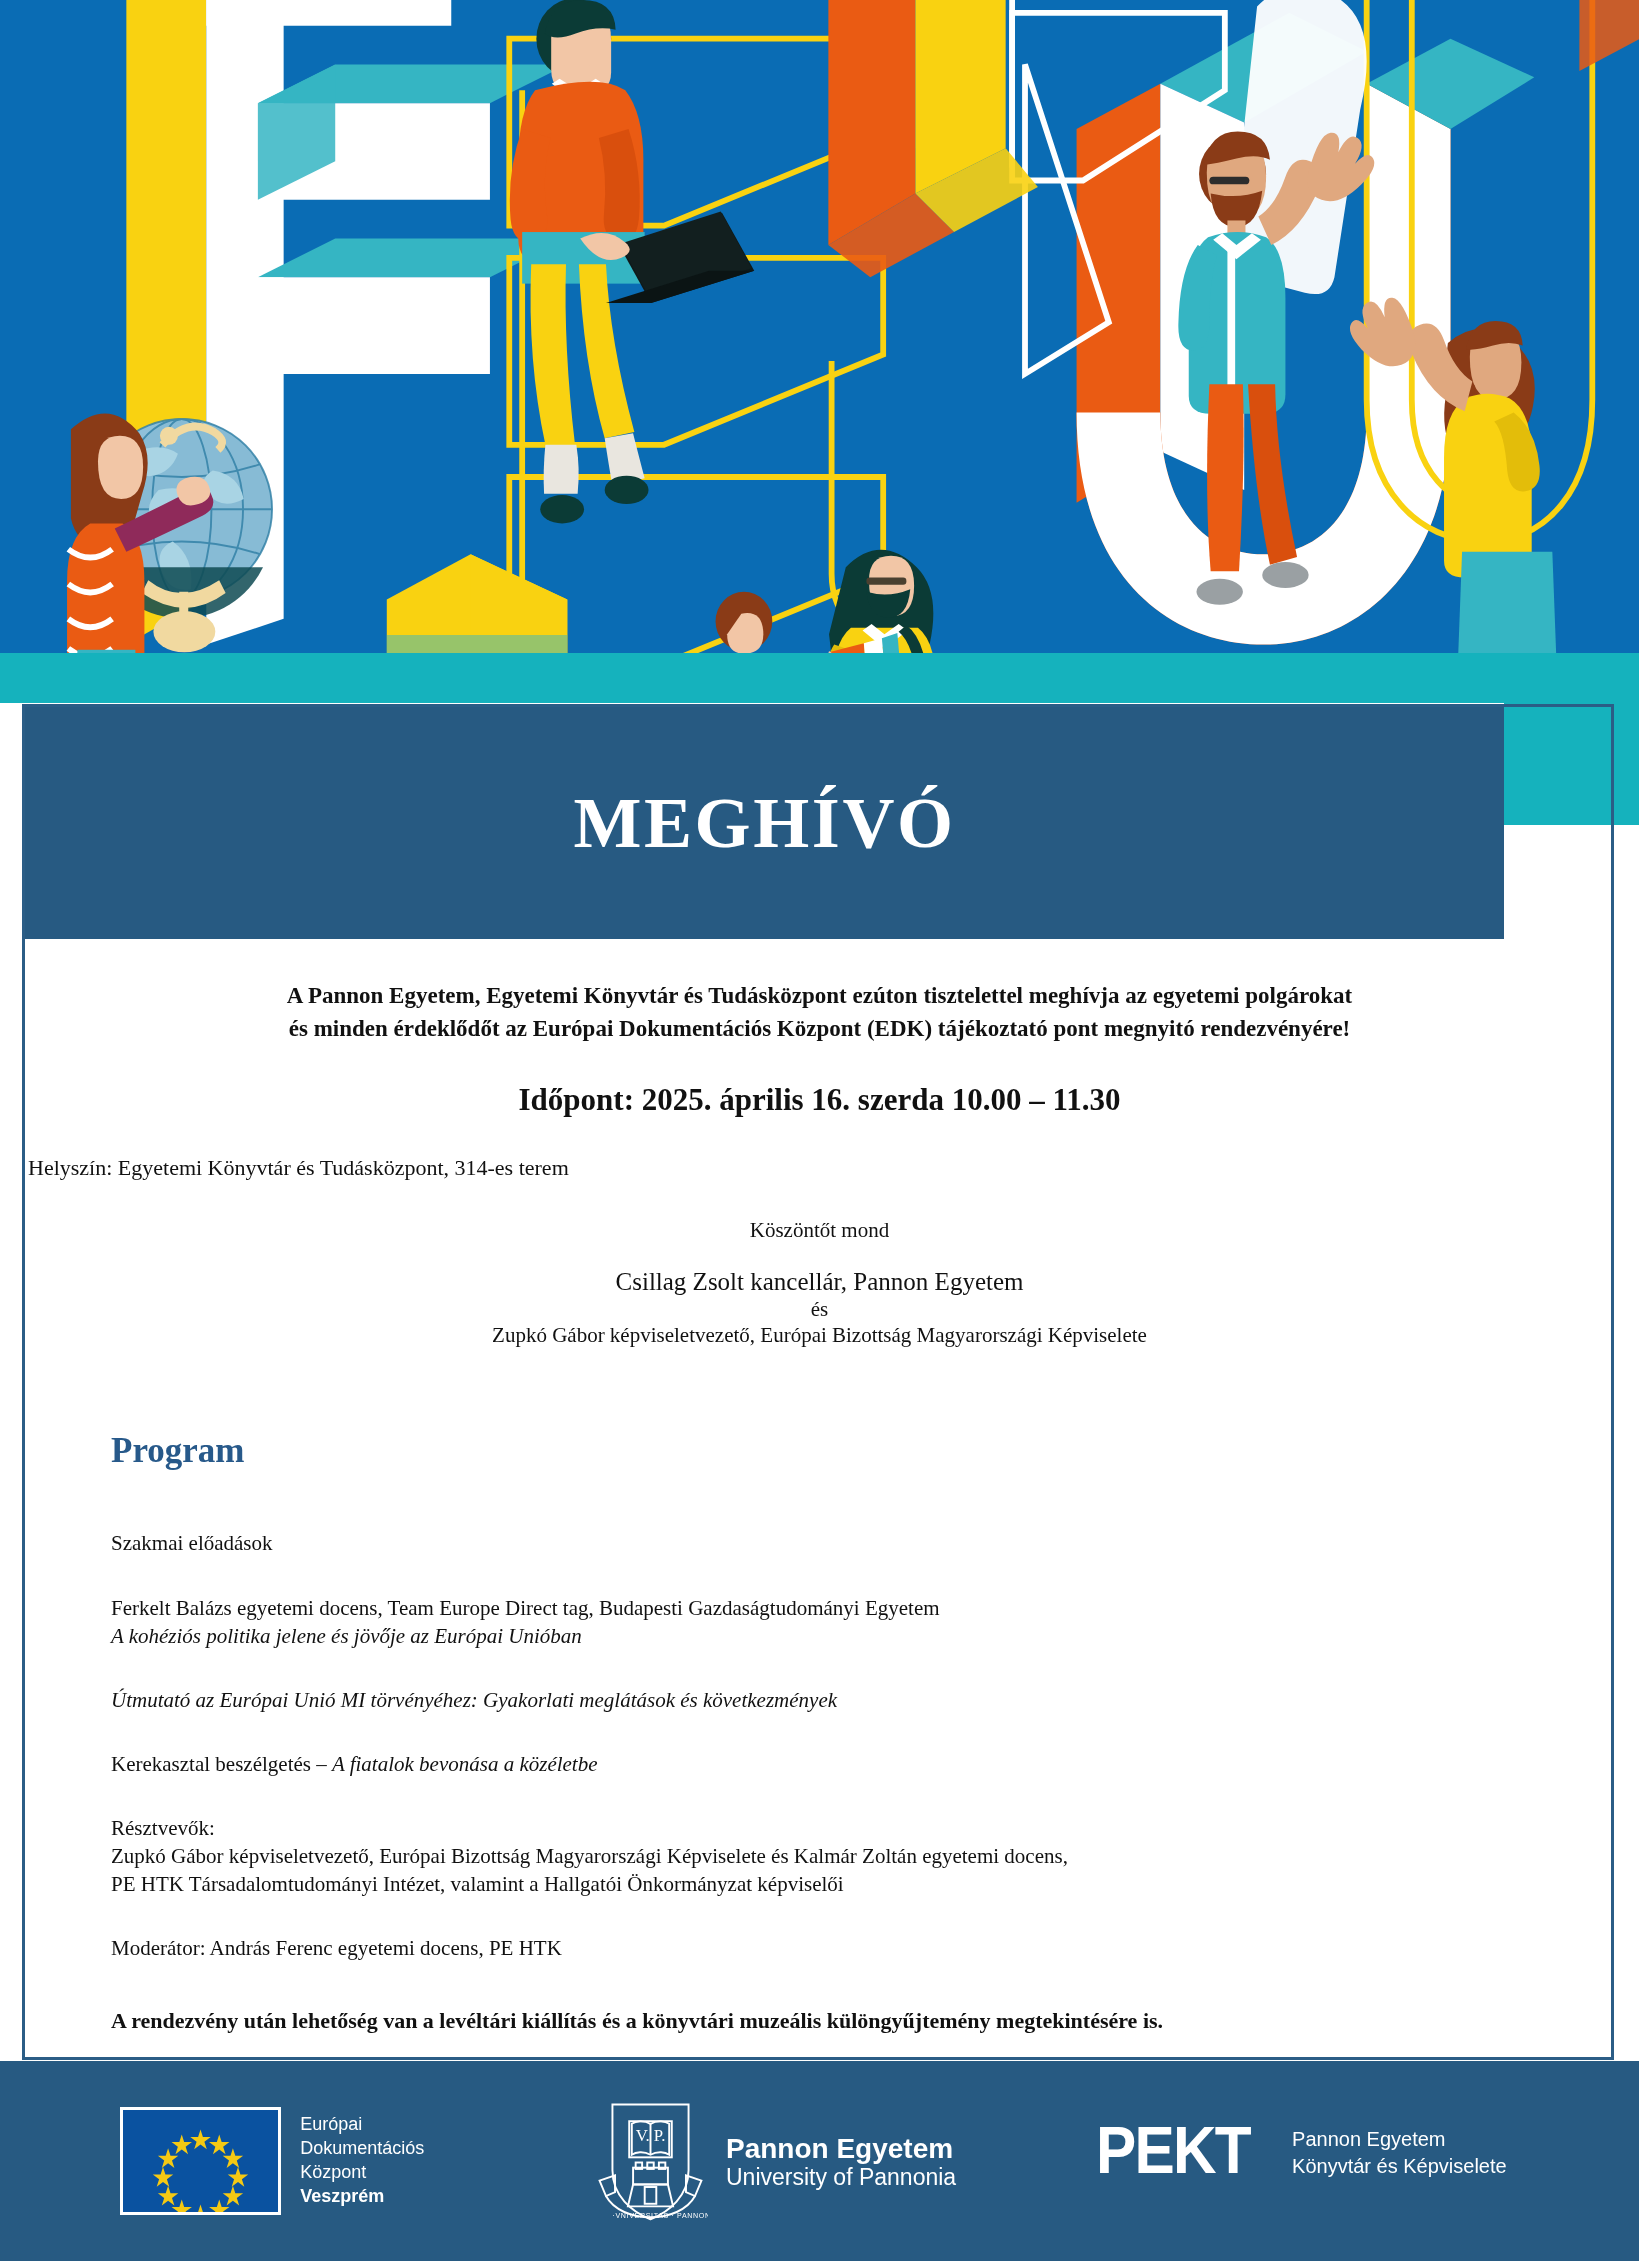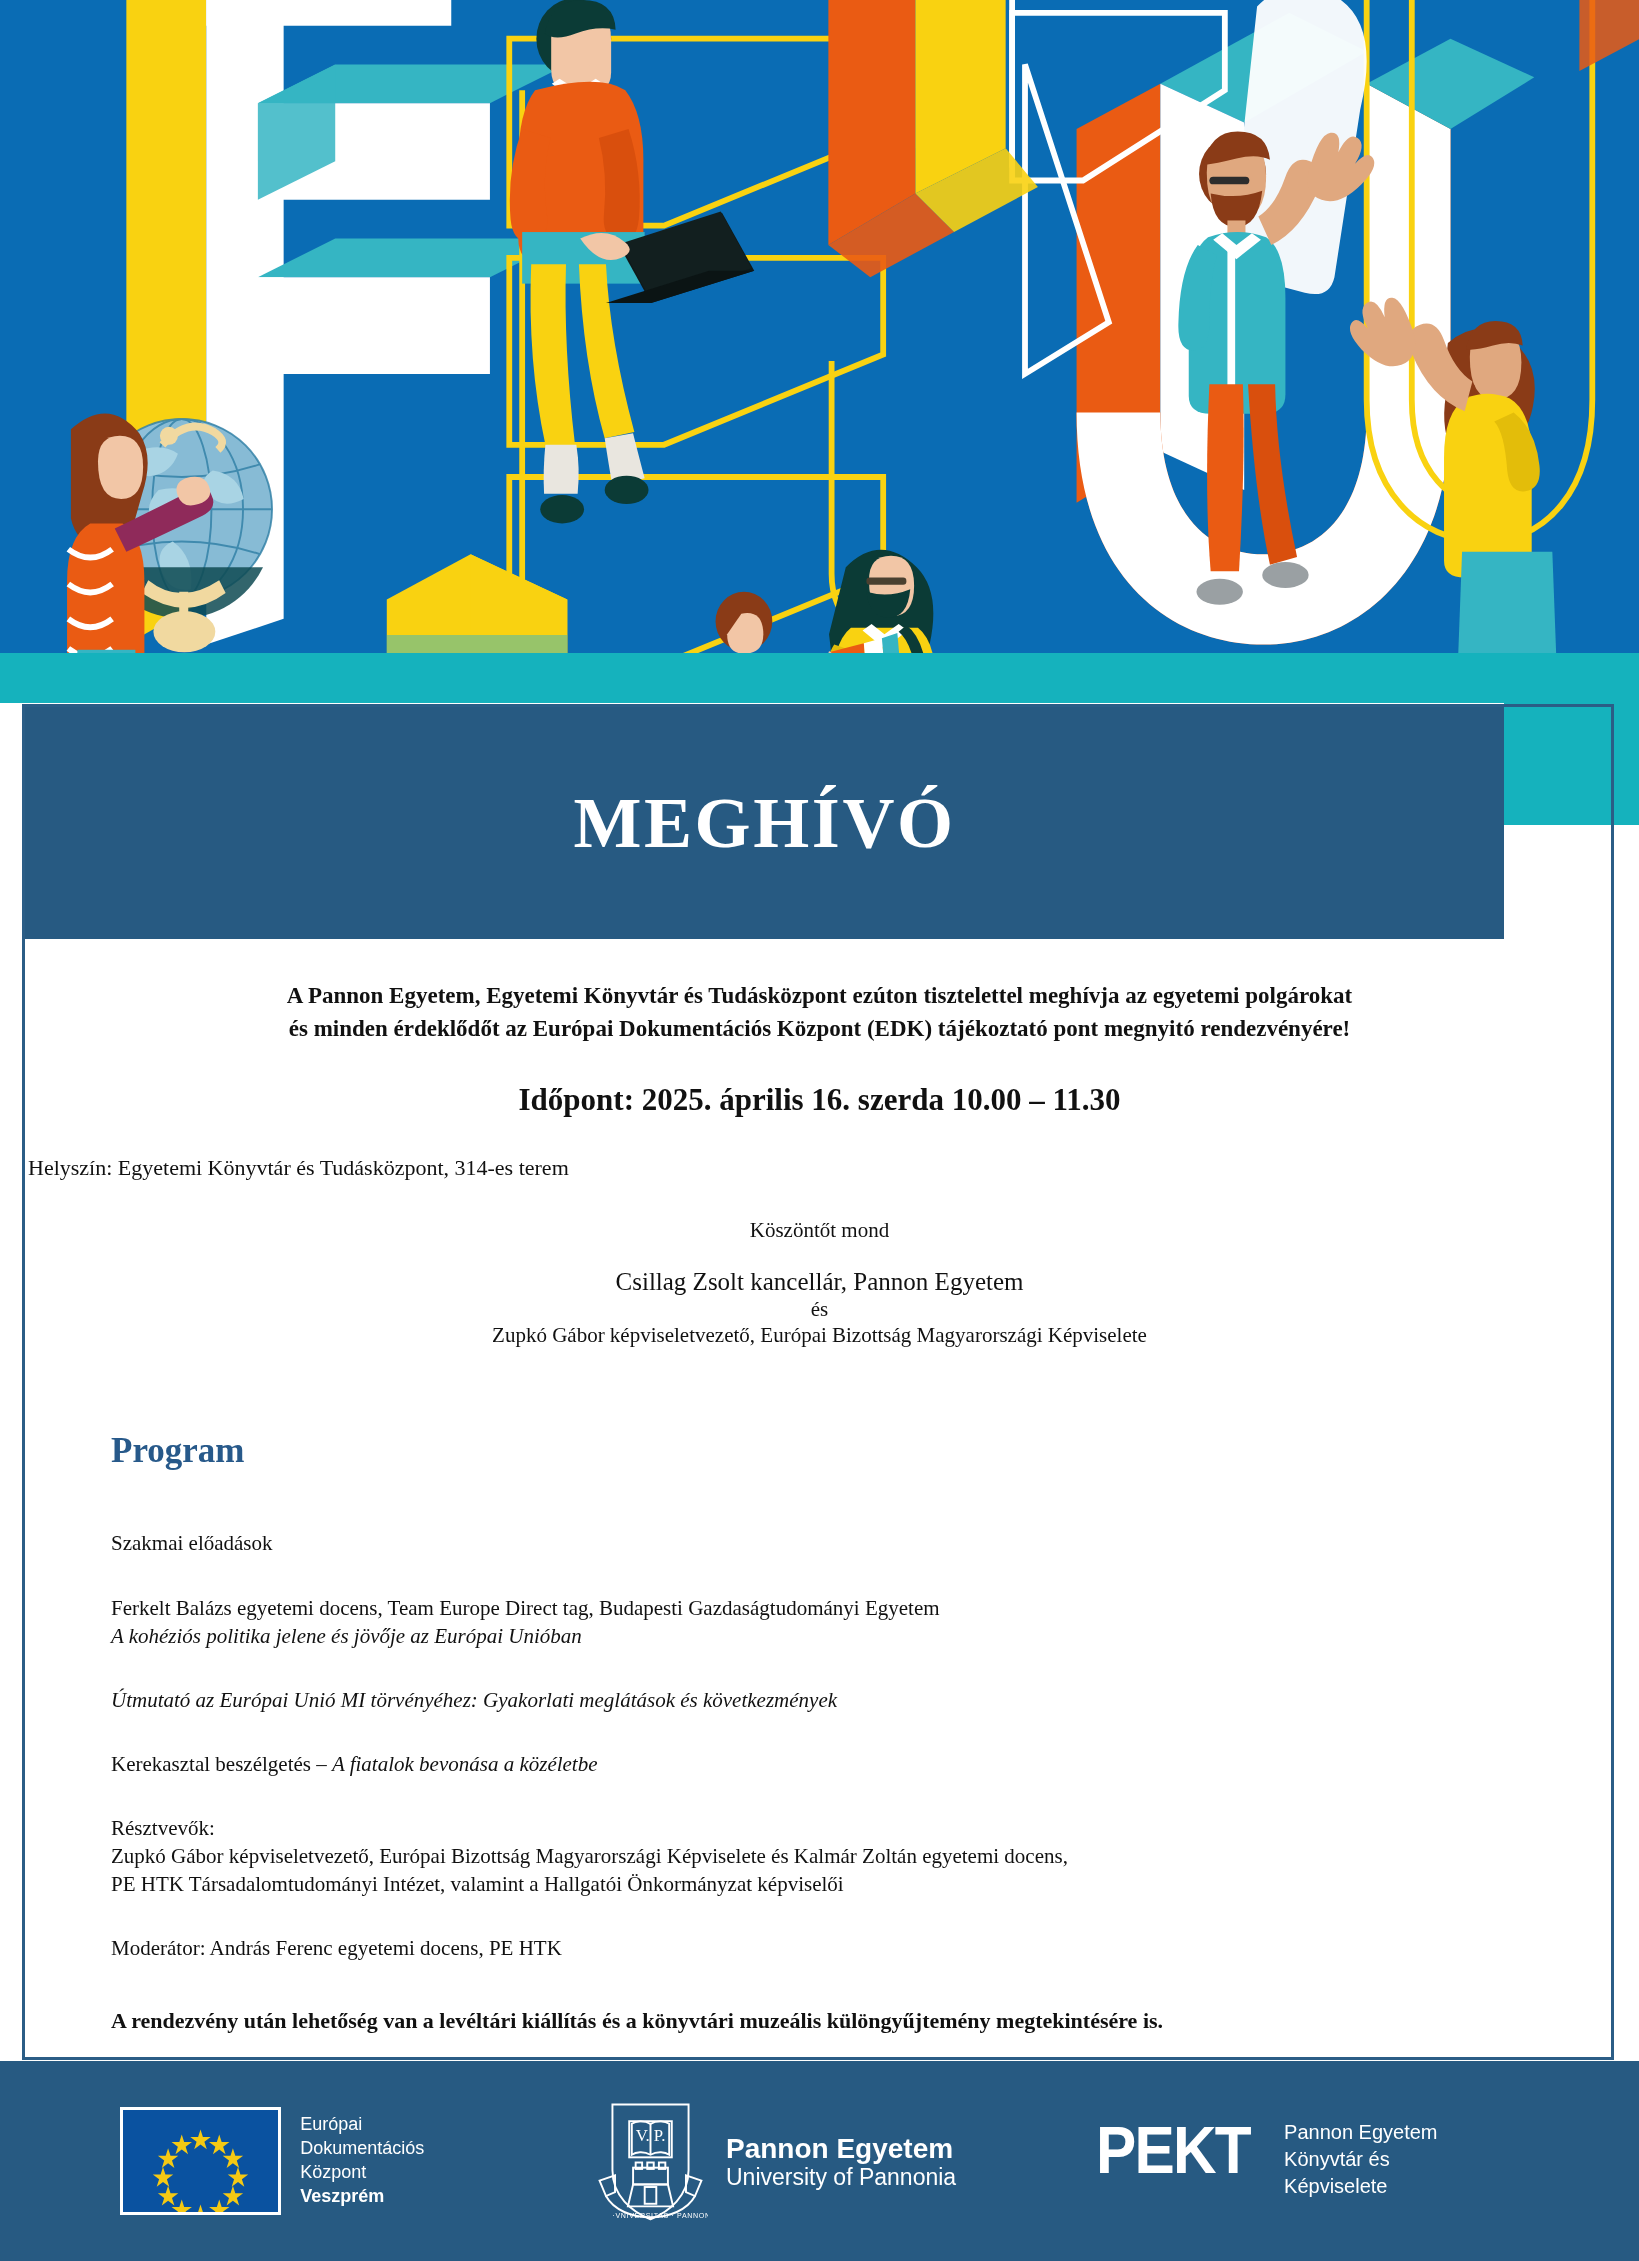--- a/index.html
+++ b/index.html
@@ -66,39 +66,39 @@
   .pblock.tight .pline{line-height:1.34;}
 
   .closing{
     font-size:22px;font-weight:bold;margin:46px 0 0 83px;
   }
 
   
   #footer{
     position:absolute;left:0;top:2061px;width:1640px;height:200px;background:#275a82;
   }
-  .logo-row{position:absolute;left:0;top:0;width:1496px;height:200px;}
+  .logo-row{position:absolute;left:0;top:0;width:1496px;height:200px;padding-left:32px;}
 
   
   #eu-logo{position:absolute;left:120px;top:46px;display:flex;align-items:center;gap:19.3px;}
   #eu-flag{width:161px;height:108px;background:#0a52a0;border:3.9px solid #ffffff;box-sizing:border-box;position:relative;}
   #eu-flag svg{position:absolute;left:0;top:0;width:100%;height:100%;}
   #eu-text{color:#fff;font-family:"Liberation Sans", sans-serif;font-size:18px;line-height:1.33;}
   #eu-text .b{font-weight:bold;}
 
   
   #pe-logo{position:absolute;left:593px;top:37px;display:flex;align-items:center;gap:18px;}
   #pe-crest{width:115px;height:129px;position:relative;}
   #pe-crest svg{position:absolute;left:0;top:0;width:100%;height:100%;}
   #pe-text{color:#fff;font-family:"Liberation Sans", sans-serif;}
   #pe-text .l1{font-size:28px;font-weight:bold;line-height:1.12;}
   #pe-text .l2{font-size:23px;line-height:1.2;}
 
   
-  #pekt-logo{position:absolute;left:1096px;top:58px;display:flex;align-items:flex-start;gap:17px;}
+  #pekt-logo{position:absolute;left:1096px;top:58px;display:flex;align-items:flex-end;gap:25px;}
   #pekt-mark{
     color:#fff;font-family:"Liberation Sans", sans-serif;font-weight:bold;
     font-size:67px;line-height:0.92;letter-spacing:-1.9px;
     transform:scaleX(0.9);transform-origin:left center;
   }
   #pekt-text{color:#fff;font-family:"Liberation Sans", sans-serif;font-size:20px;line-height:1.36;}
 </style>
 </head>
 <body>
 

